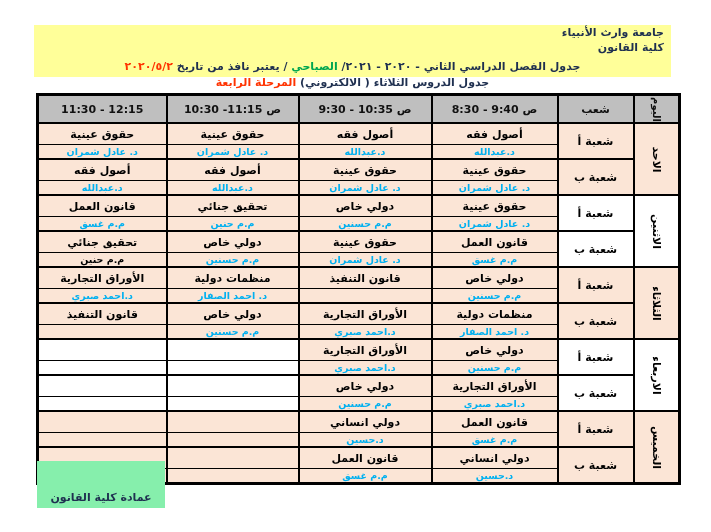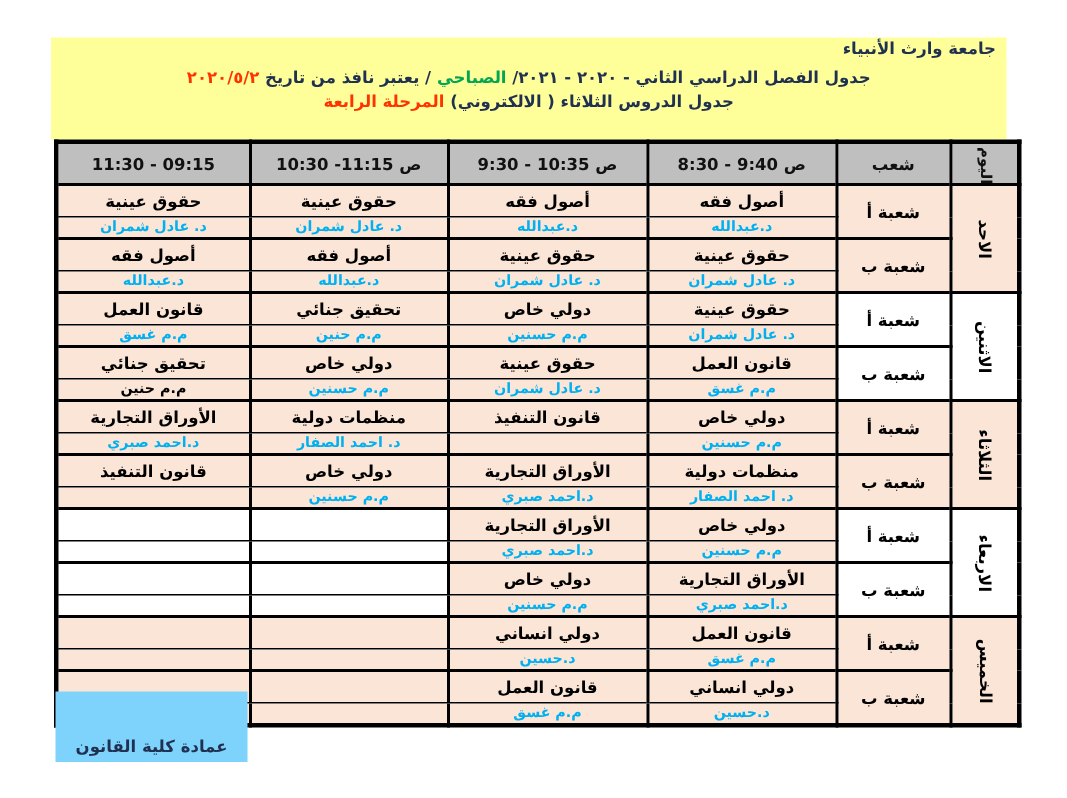--- a/index.html
+++ b/index.html
@@ -1,19 +1,19 @@
 <!DOCTYPE html>
 <html lang="ar" dir="rtl"><head>
 <meta charset="utf-8">
 <style>
   html,body{margin:0;padding:0;background:#fff;}
   .page{position:relative;width:711px;height:532px;background:#ffffff;overflow:hidden;
         font-family:"DejaVu Sans",sans-serif;}
   
-  .banner{position:absolute;left:34px;top:25px;width:637px;height:68px;background:#ffff99;}
+  .banner{position:absolute;left:34px;top:25px;width:637px;height:52px;background:#ffff99;}
   .banner .uni-line{font-size:11px;font-weight:bold;color:#1f3050;text-align:right;
         padding:1px 7px 0 0;line-height:14px;}
   .banner .title-line{font-size:11px;font-weight:bold;color:#1f3050;text-align:center;
         line-height:17px;margin-top:3px;}
   .banner .title-line2{font-size:11px;font-weight:bold;color:#1f3050;text-align:center;line-height:16px;}
   .green{color:#00a650;}
   .red{color:#ff3300;margin-top:25px;}
   
   table.sched{position:absolute;left:36px;top:93px;border-collapse:collapse;table-layout:fixed;
         direction:rtl;border:3px solid #000;}
@@ -22,52 +22,53 @@
   th.time-h{background:#bfbfbf;font-size:11px;font-weight:bold;color:#111;height:26px;direction:ltr;}
   th.side-h{background:#bfbfbf;font-size:11px;font-weight:bold;color:#111;height:26px;}
   tr.subject-row td{height:20px;font-size:11px;font-weight:bold;color:#000;}
   tr.teacher-row td{height:13px;font-size:9.5px;font-weight:bold;color:#00b0f0;border-top-width:1px;}
   tr.subject-row td.slot{border-bottom-width:1px;}
   td.section-cell{font-size:11px;font-weight:bold;color:#1a1a1a;}
   td.day-cell{font-size:11px;font-weight:bold;color:#1a1a1a;}
   .vtext{display:inline-block;transform:rotate(90deg);white-space:nowrap;}
   th .vtext{font-size:10px;}
   
-  .deanship{position:absolute;left:37px;top:461px;width:128px;height:47px;background:#7dd3fc;
+  .deanship{position:absolute;left:37px;top:461px;width:128px;height:47px;background:#86efac;
         display:flex;align-items:flex-end;justify-content:center;}
   .deanship span{font-size:11px;font-weight:bold;color:#1f3050;padding-bottom:4px;}
 </style>
 </head>
 <body>
 
 <div class="page">
 
   <div class="banner">
     <div class="uni-line">جامعة وارث الأنبياء</div>
+    <div class="uni-line">كلية القانون</div>
     <div class="title-line"><span>جدول الفصل الدراسي الثاني - ٢٠٢٠ - ٢٠٢١/ </span><span class="green">الصباحي</span><span> / يعتبر نافذ من تاريخ </span><span class="red">٢٠٢٠/٥/٢</span></div>
     <div class="title-line2"><span>جدول الدروس الثلاثاء ( الالكتروني) </span><span class="red">المرحلة الرابعة</span></div>
   </div>
 
   <table class="sched">
     <colgroup>
       <col style="width:40px">
         <col style="width:76px">
         <col style="width:126px">
       <col style="width:133px">
         <col style="width:132px">
         <col style="width:129px">
     </colgroup>
     <thead>
       <tr>
         <th class="side-h"><span class="vtext">اليوم</span></th>
         <th class="side-h">شعب</th>
         <th class="time-h">8:30 - 9:40 ص</th>
         <th class="time-h">9:30 - 10:35 ص</th>
         <th class="time-h">10:30 -11:15 ص</th>
-        <th class="time-h">11:30 - 09:15</th>
+        <th class="time-h">11:30 - 12:15</th>
       </tr>
     </thead>
     <tbody id="sched-body">
         <tr class="subject-row">
           <td class="day-cell" rowspan="4" style="background: rgb(251, 229, 214);"><span class="vtext">الاحد</span></td>
           <td class="section-cell" rowspan="2" style="background: rgb(251, 229, 214);">شعبة أ</td>
           <td class="slot" style="background: rgb(251, 229, 214);">أصول فقه</td>
           <td class="slot" style="background: rgb(251, 229, 214);">أصول فقه</td>
           <td class="slot" style="background: rgb(251, 229, 214);">حقوق عينية</td>
           <td class="slot" style="background: rgb(251, 229, 214);">حقوق عينية</td>

